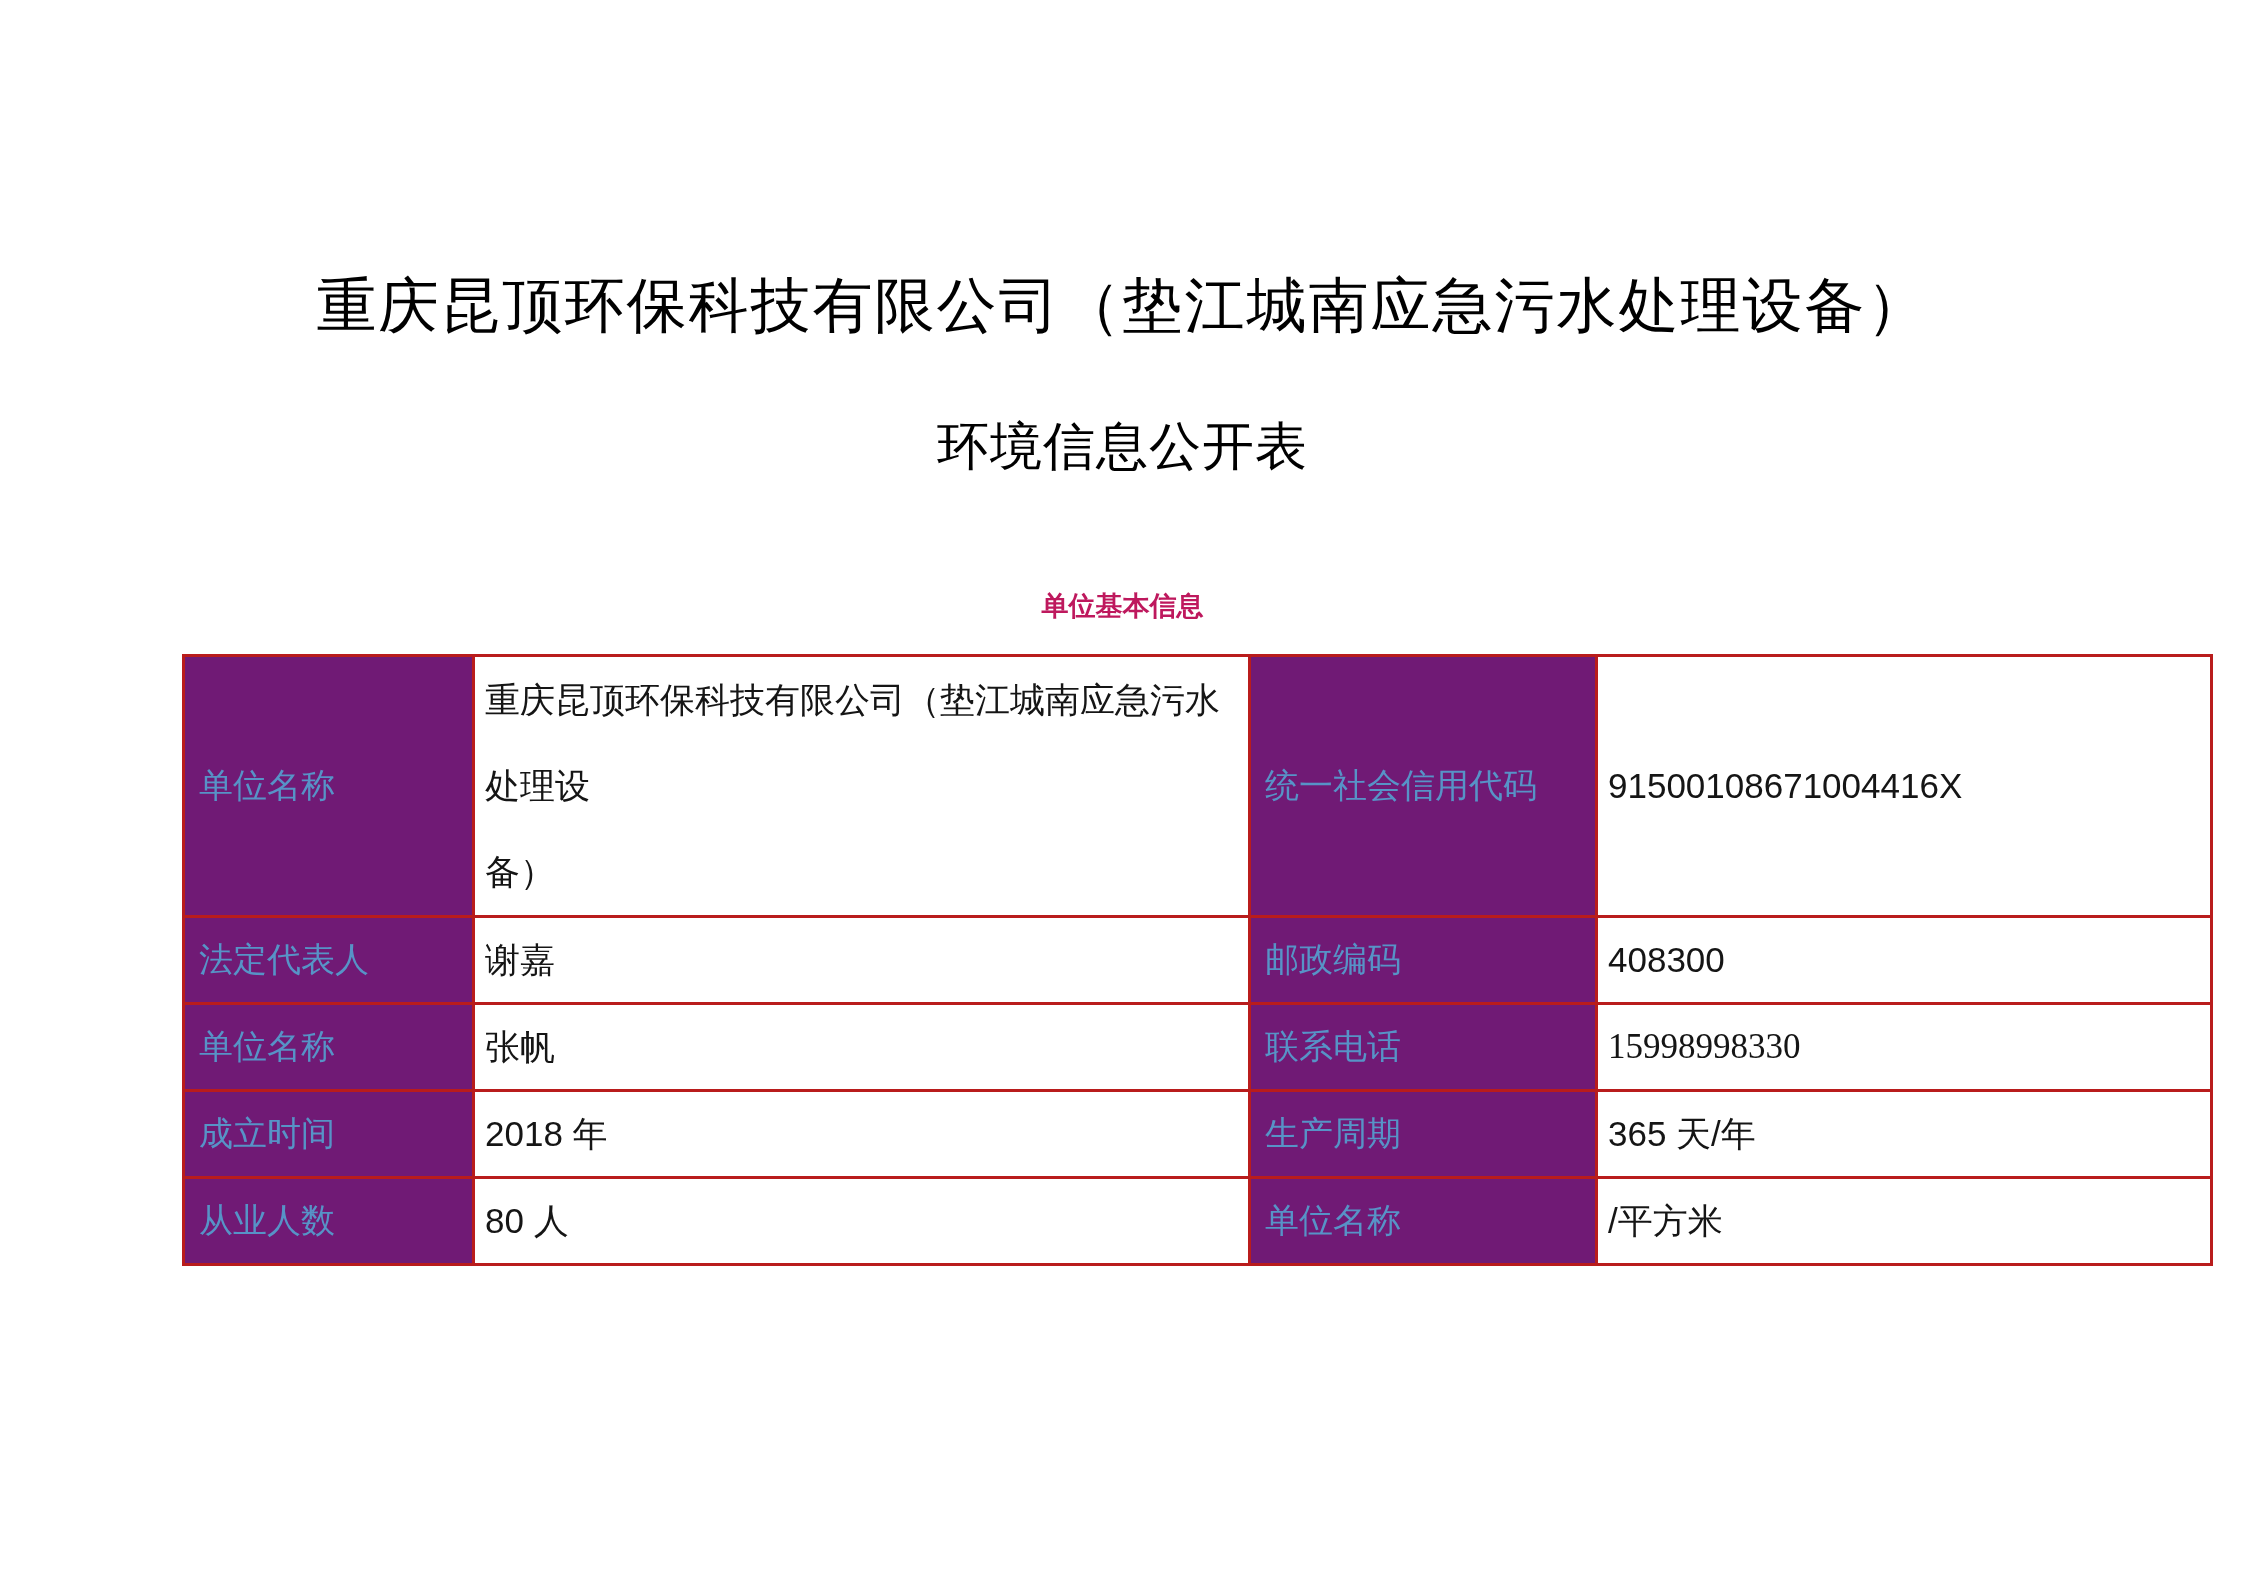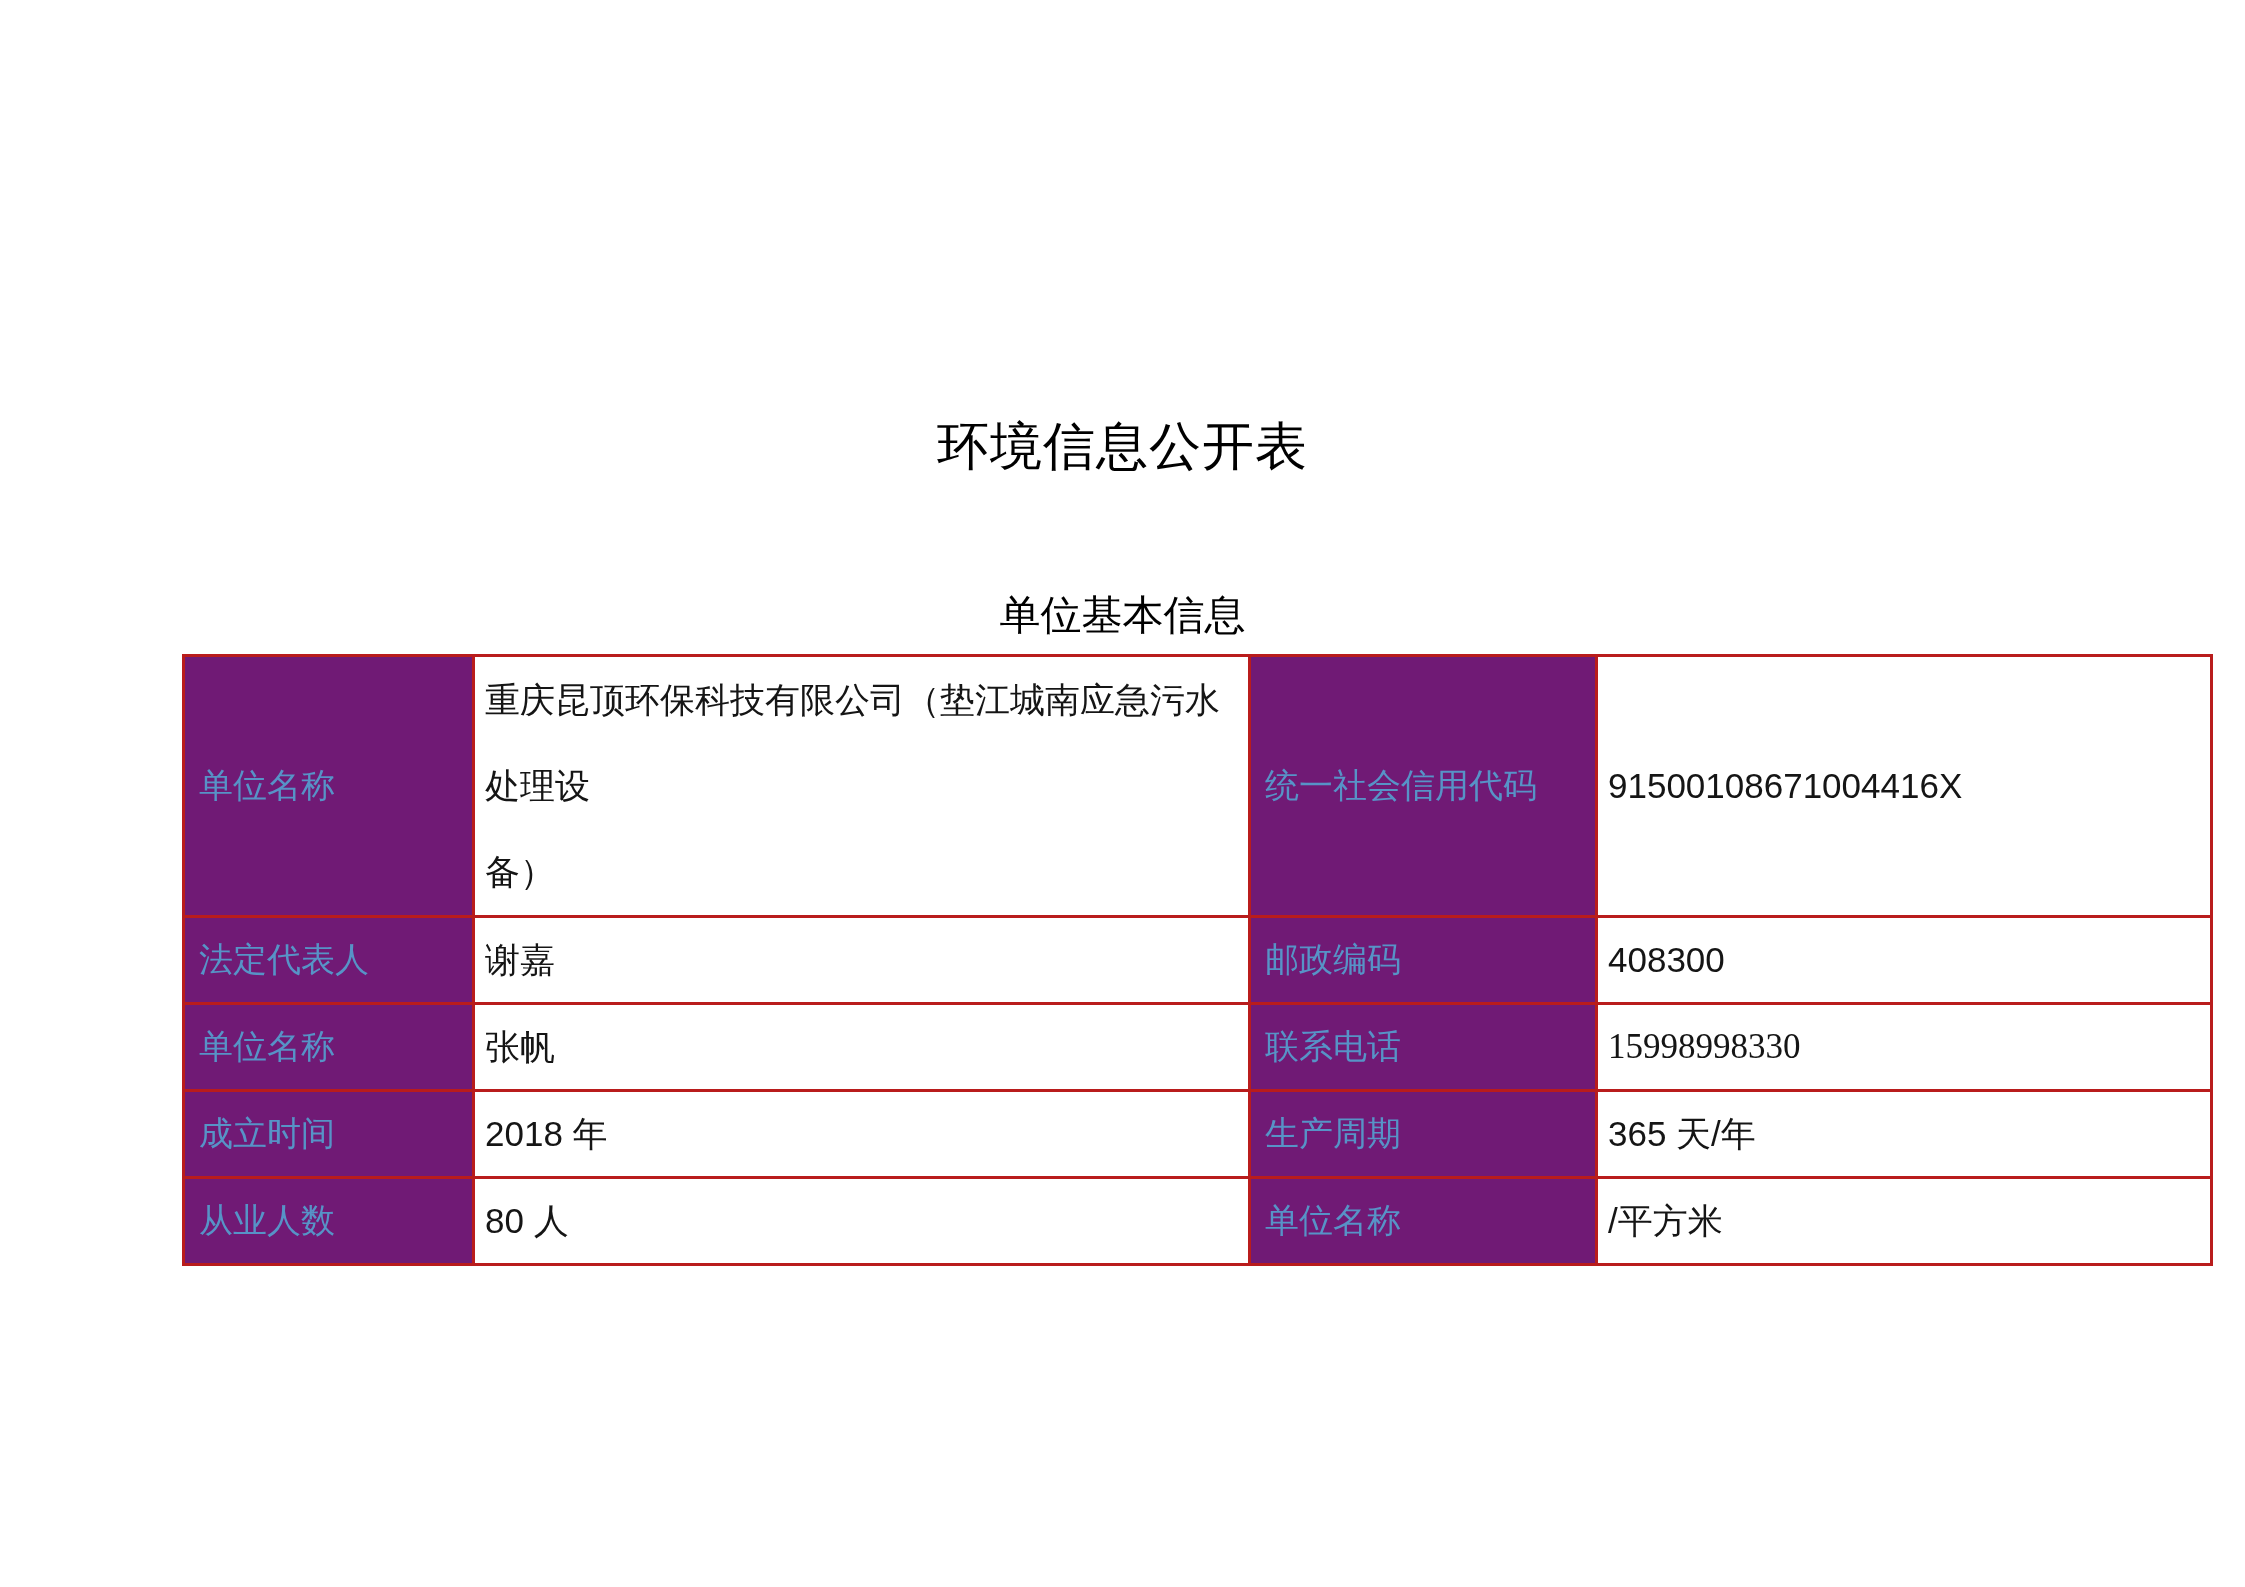--- a/index.html
+++ b/index.html
@@ -19,22 +19,22 @@
   }
   .title2 {
     position:absolute; top:412px; left:0; width:100%;
     text-align:center;
     font-size:52px; letter-spacing:1px; font-weight:400;
     color:#000000;
   }
   .section-heading {
     position:absolute; top:588px; left:0; width:100%;
     text-align:center;
-    font-size:41px; font-weight:400;
-    color:#000000;
+    font-size:27px; font-weight:700;
+    color:#be185d;
   }
   table.info {
     position:absolute; left:182px; top:654px;
     width:2028px;
     border-collapse:collapse;
     table-layout:fixed;
   }
   table.info td {
     border:3px solid #b91c1c;
     font-size:35px;
@@ -61,20 +61,21 @@
     vertical-align:top;
     padding-top:26px;
   }
   td.val-right { padding-left:15px; }
 </style>
 </head>
 <body>
 
 <div class="page">
 
+  <div class="title1">重庆昆顶环保科技有限公司（垫江城南应急污水处理设备）</div>
 
   <div class="title2">环境信息公开表</div>
 
   <div class="section-heading">单位基本信息</div>
 
   <table class="info">
     <colgroup>
       <col style="width:290px">
       <col style="width:776px">
       <col style="width:347px">

